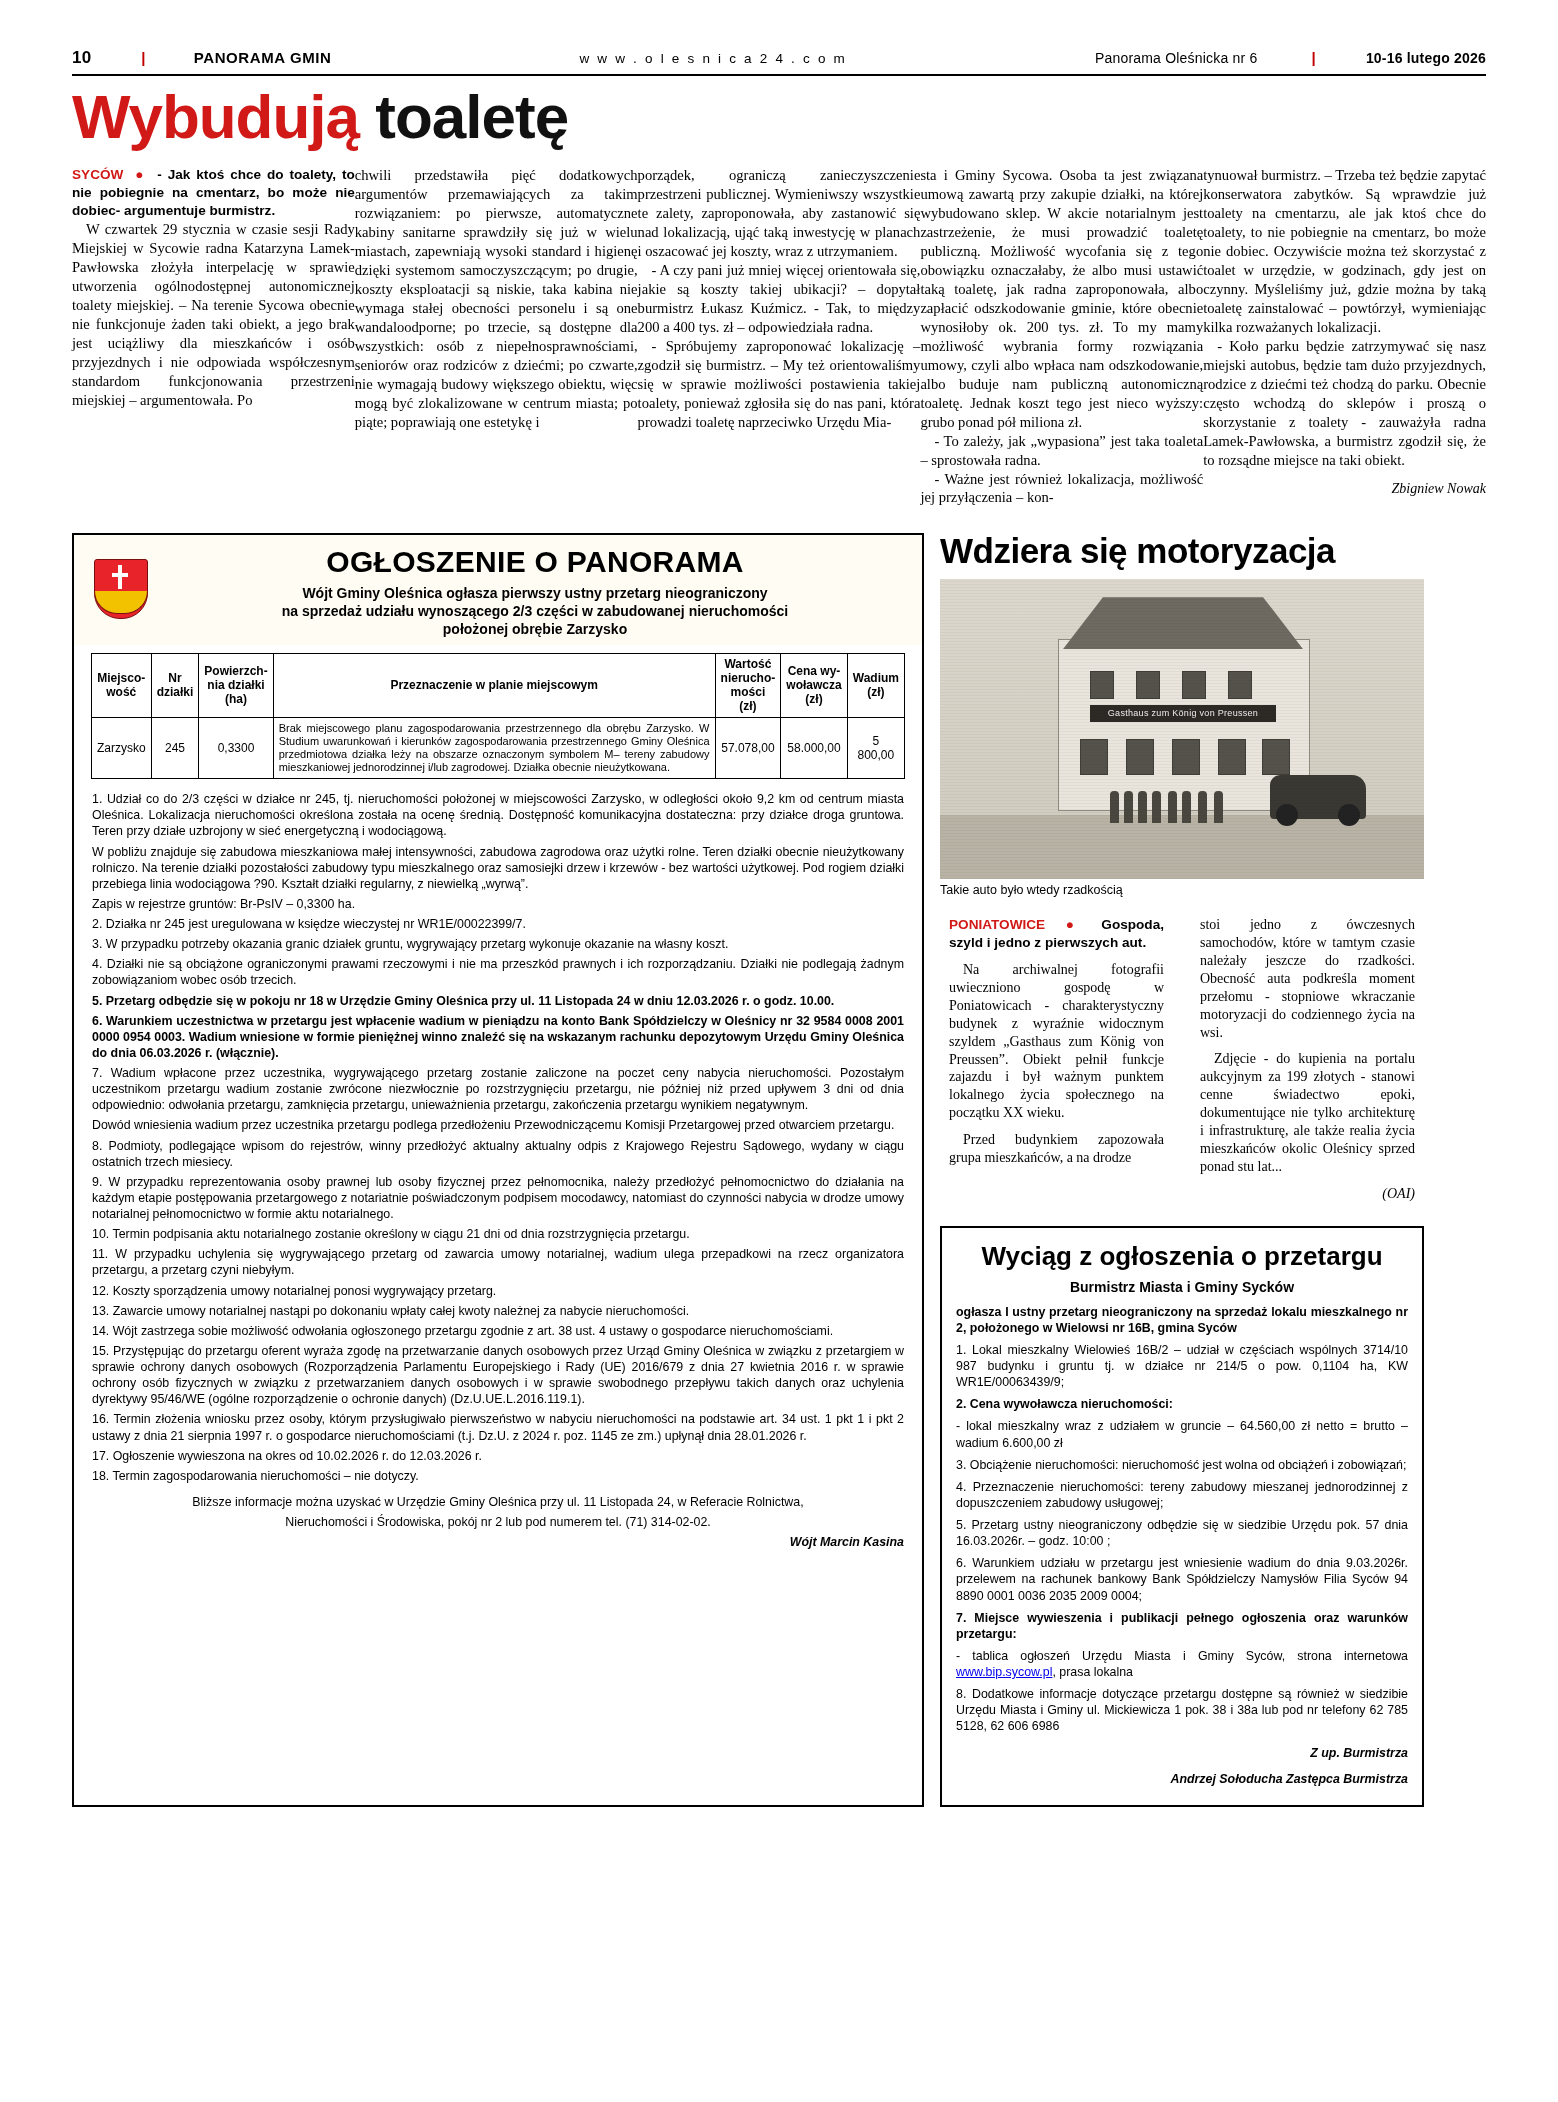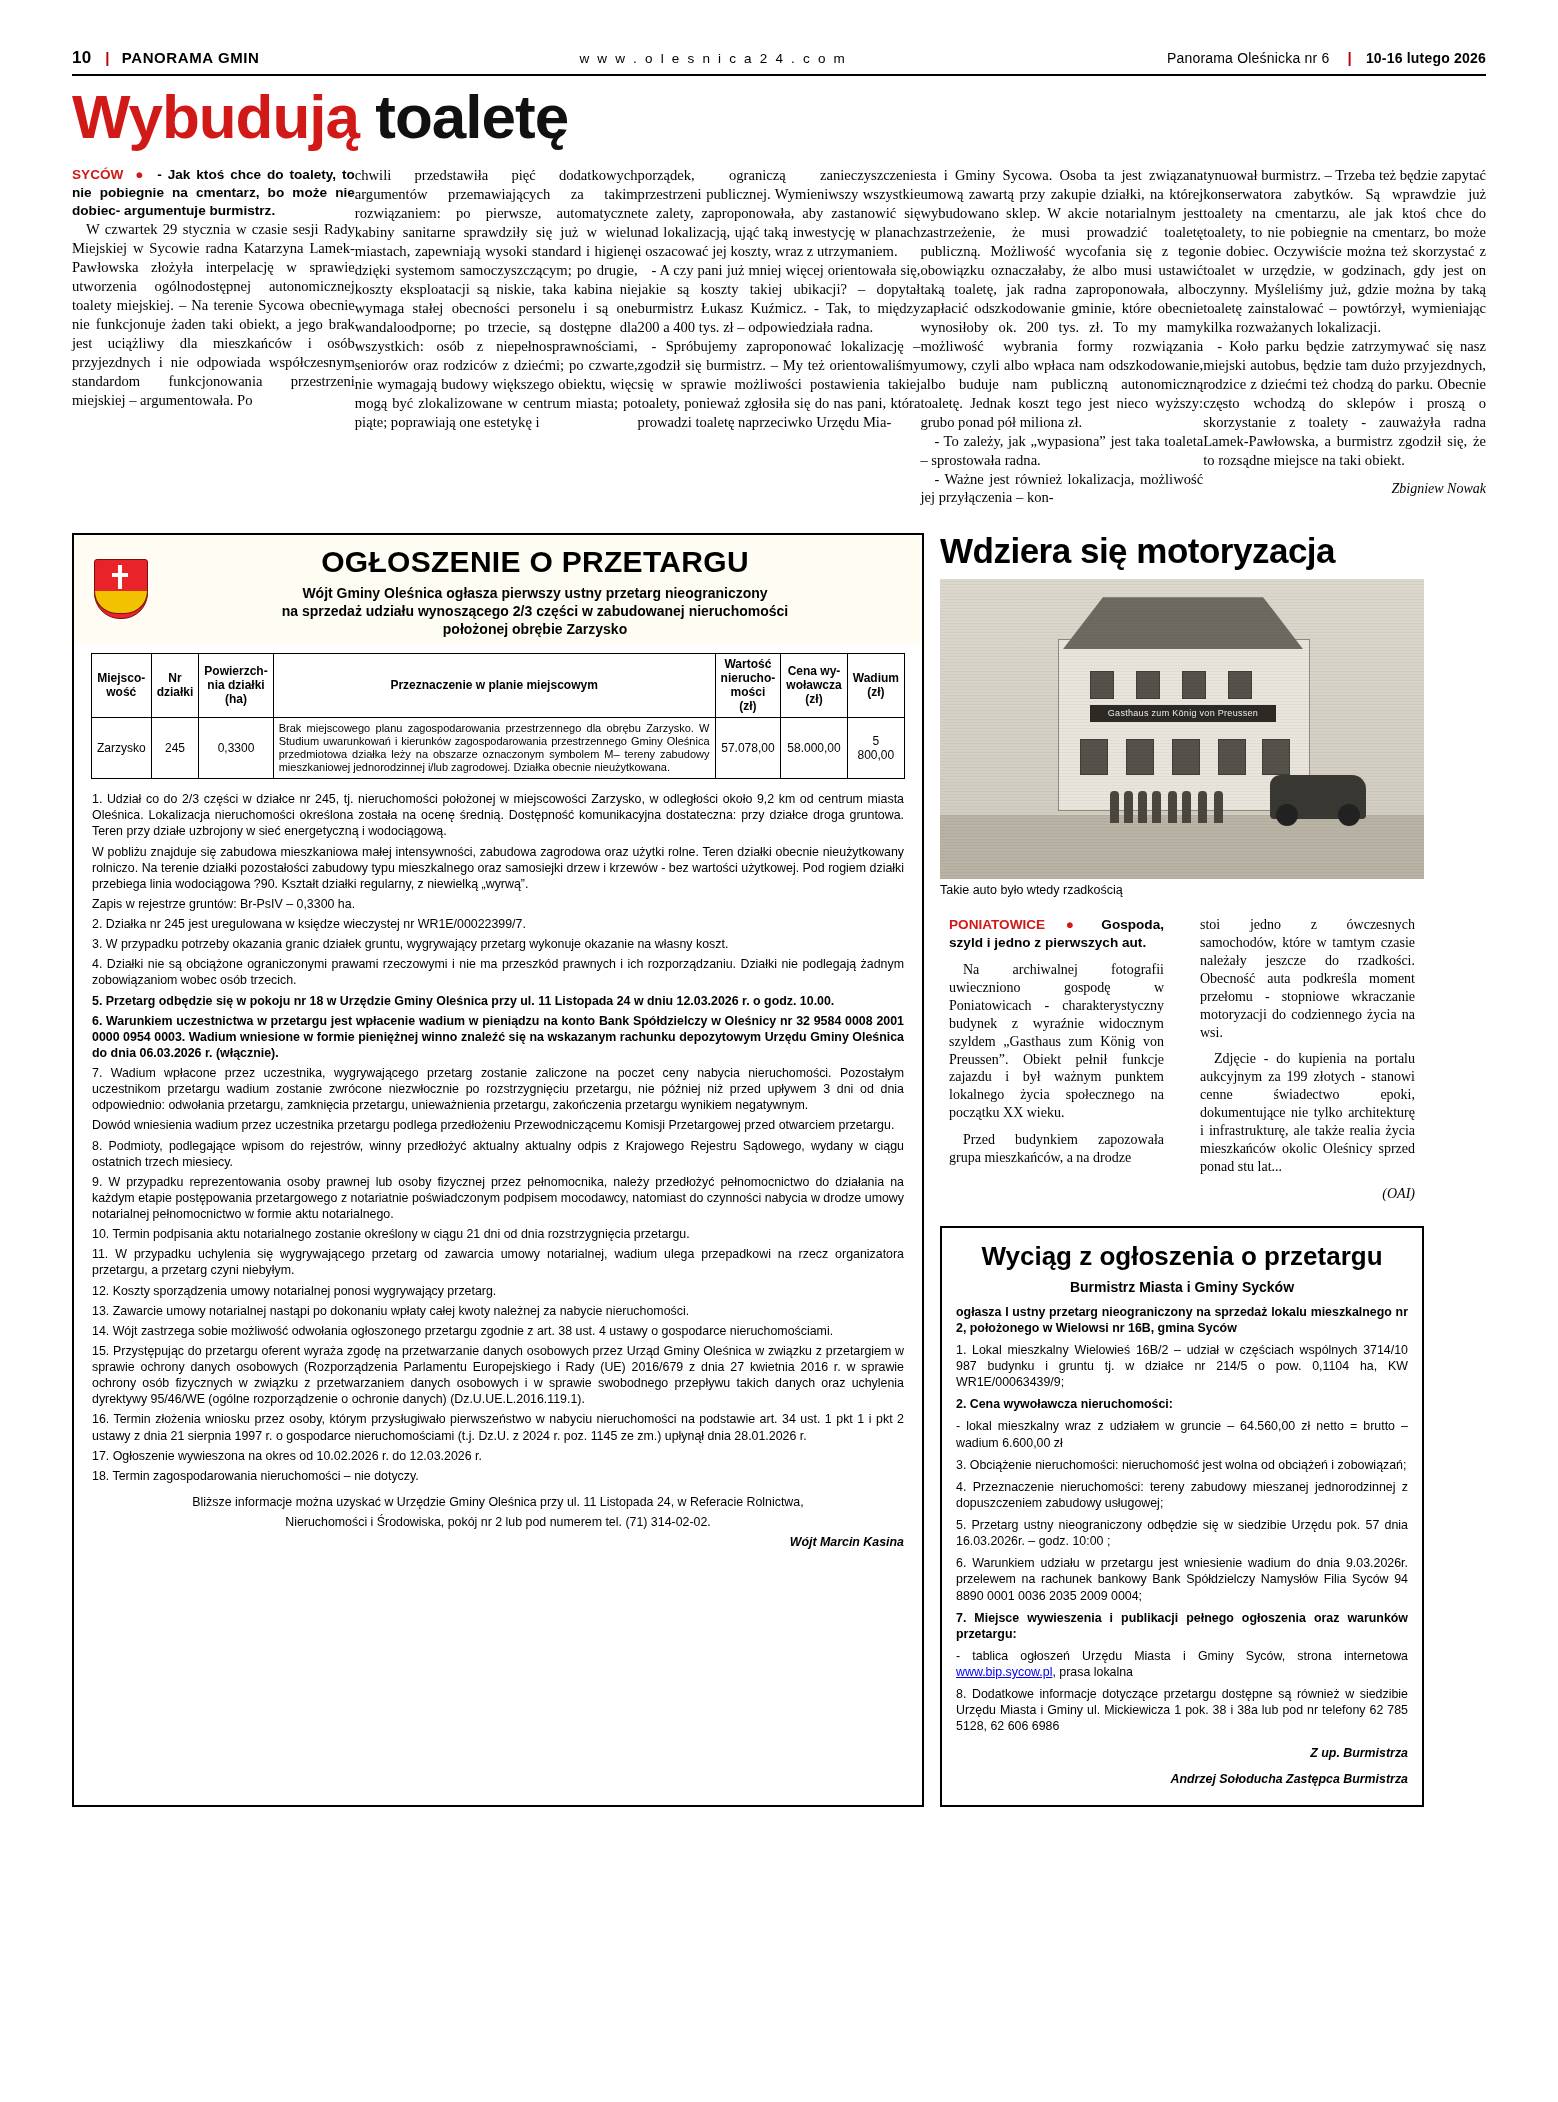--- a/index.html
+++ b/index.html
@@ -18,20 +18,21 @@
     background:#fff;
   }
   
   .masthead{
     display:flex;
     align-items:baseline;
     font-family:"Liberation Sans", sans-serif;
     font-size:15px;
     letter-spacing:.2px;
     padding-bottom:6px;
+    gap:36px;
   }
   .masthead .pagenum{font-weight:bold;font-size:17px;margin-right:14px;}
   .masthead .sep{color:#c00000;font-weight:bold;margin-right:12px;}
   .masthead .section{font-weight:bold;letter-spacing:.6px;}
   .masthead .url{
     flex:1;
     text-align:center;
     letter-spacing:2.2px;
     font-size:13.5px;
   }
@@ -302,21 +303,21 @@
   <div class="lower">
 
     <div class="left-box">
       <div class="ogl-head">
         <div class="crest">
           <div class="shield"></div>
           <div class="band"></div>
           <div class="cross"></div>
         </div>
         <div class="ogl-head-text">
-          <div class="ogl-title">OGŁOSZENIE O PRZETARGU</div>
+          <div class="ogl-title">OGŁOSZENIE O PANORAMA</div>
           <div class="ogl-sub">
             <div>Wójt Gminy Oleśnica ogłasza pierwszy ustny przetarg nieograniczony</div>
             <div>na sprzedaż udziału wynoszącego 2/3 części w zabudowanej nieruchomości</div>
             <div>położonej obrębie Zarzysko</div>
           </div>
         </div>
       </div>
 
       <table class="przetarg">
         <thead>

